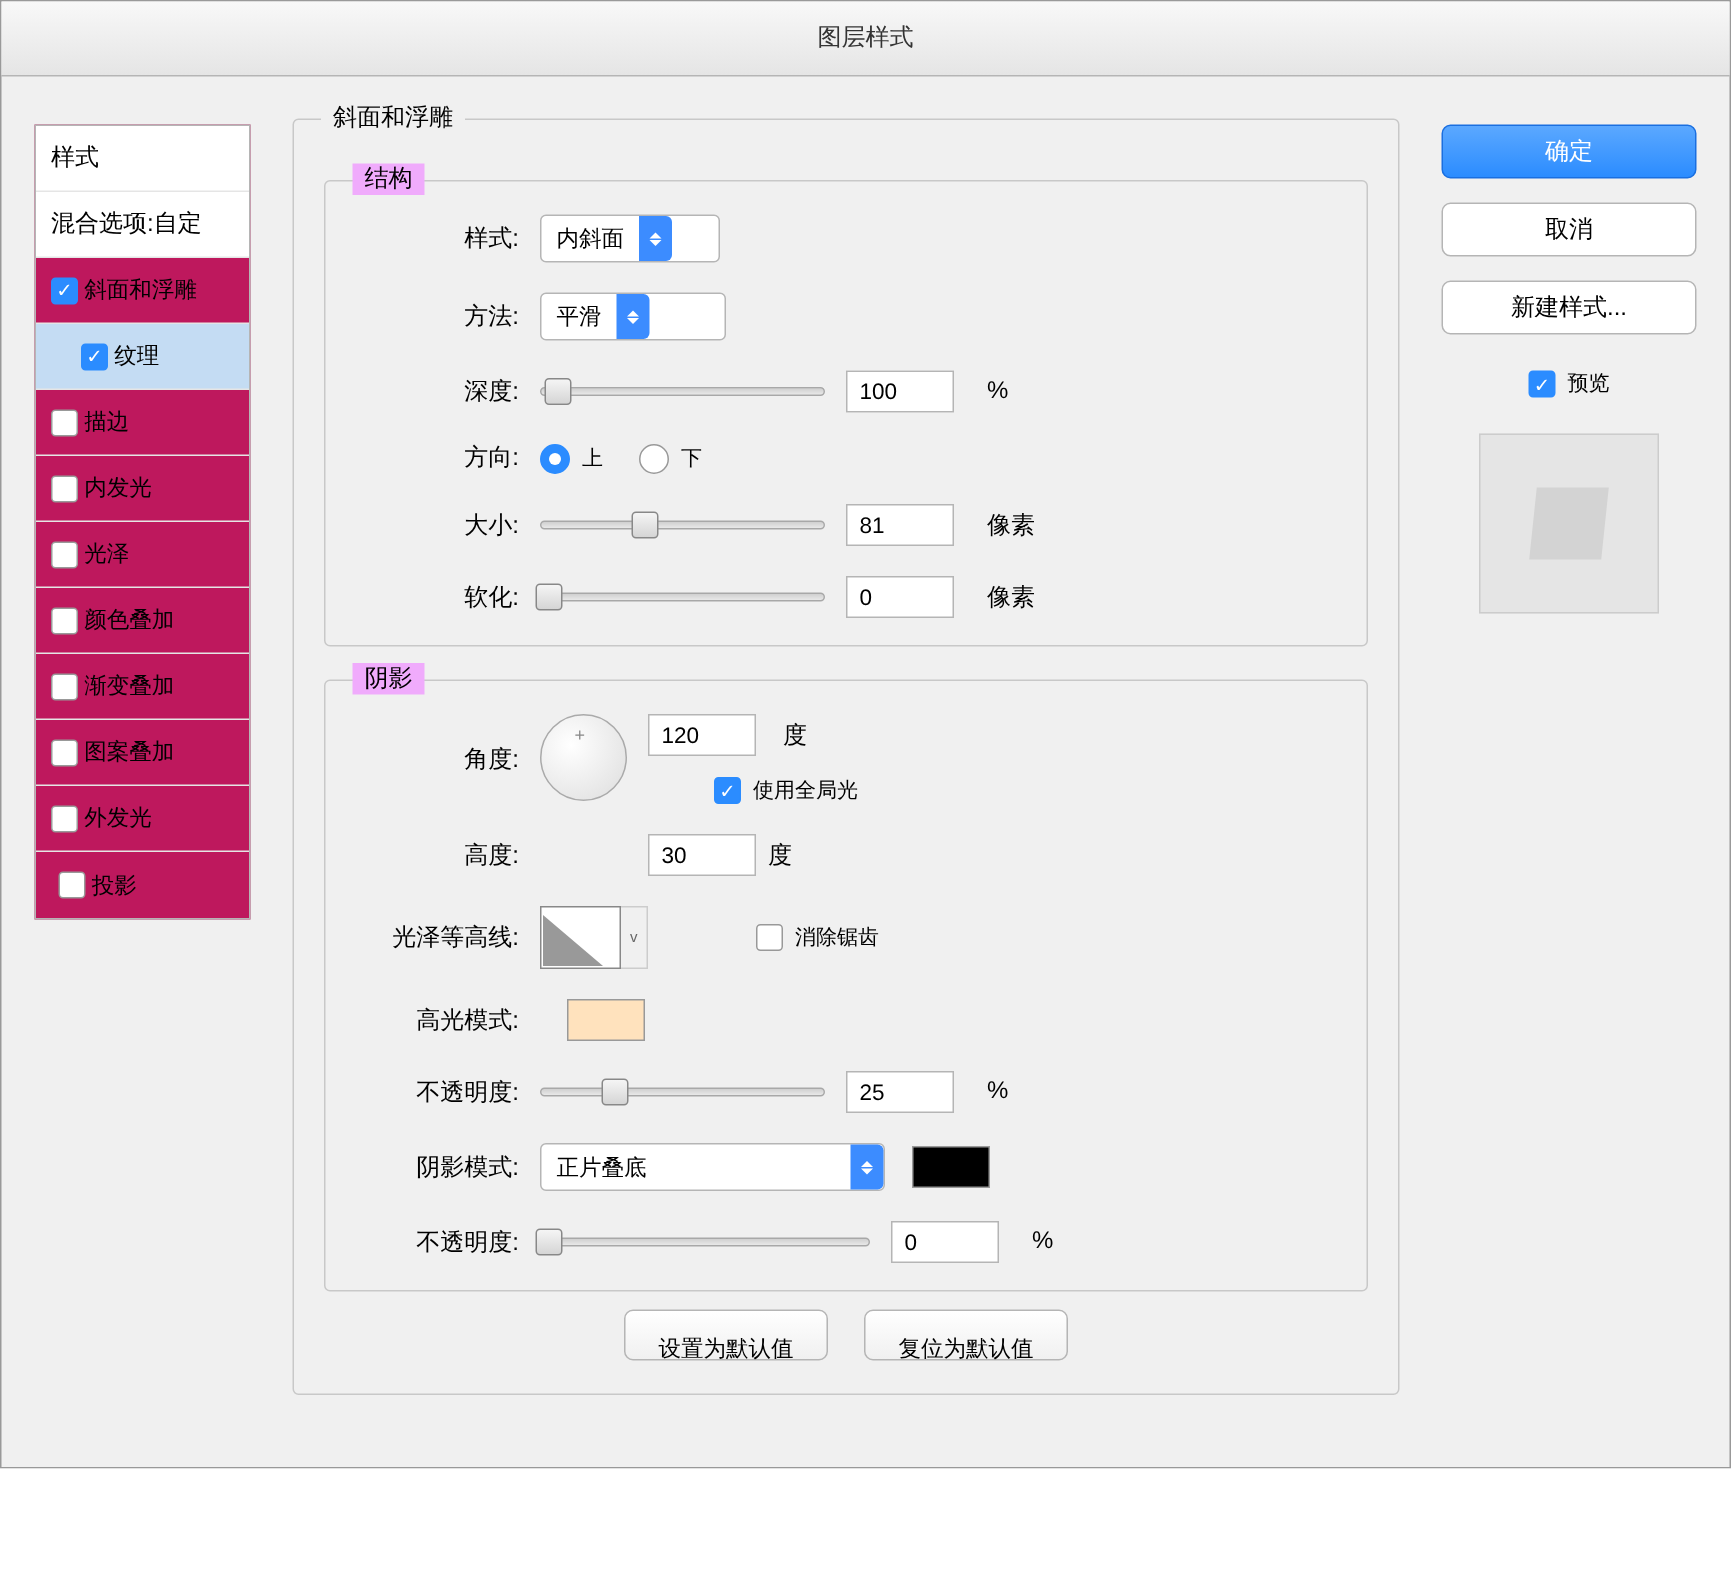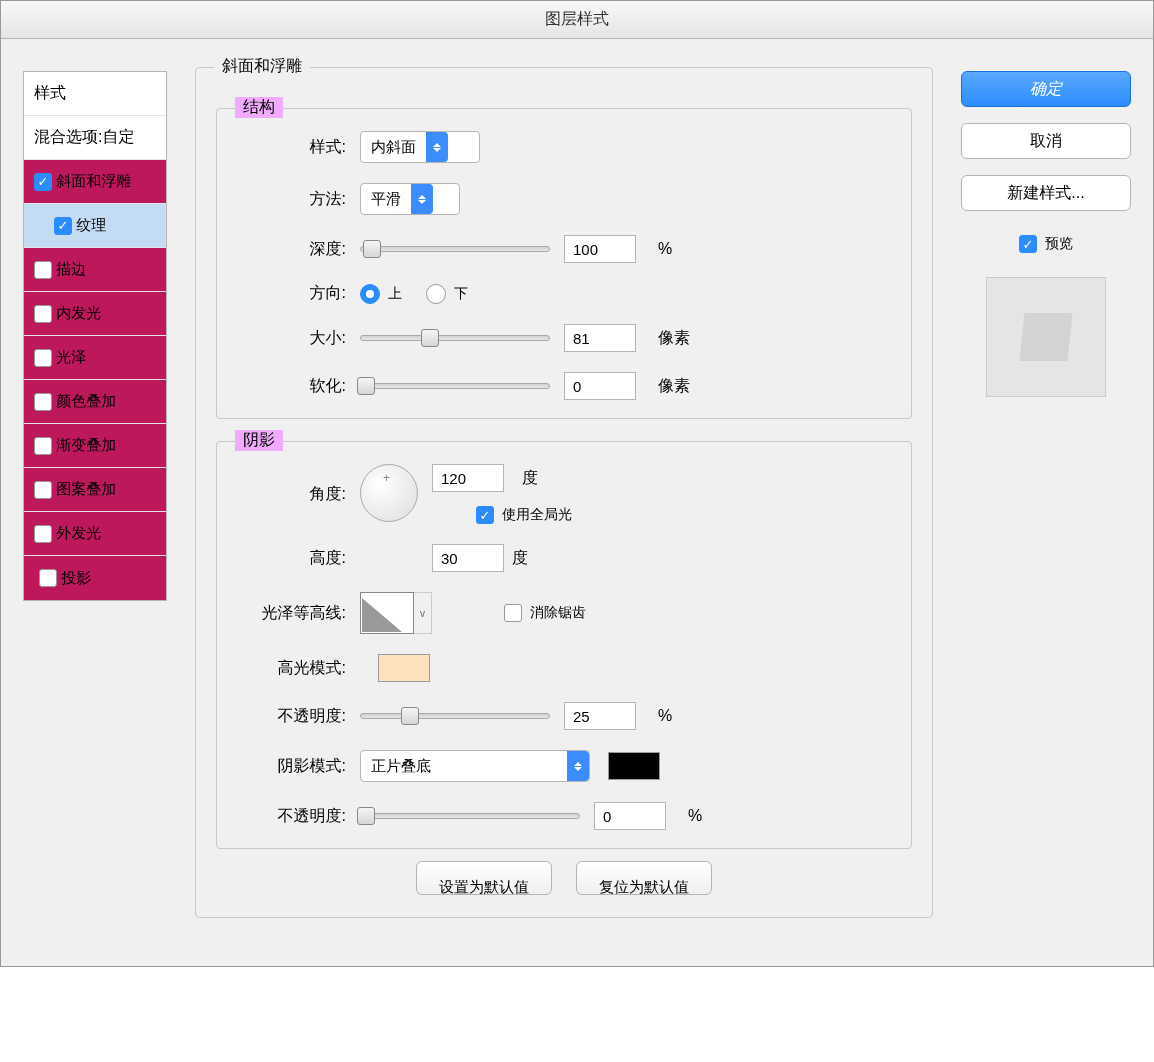--- a/index.html
+++ b/index.html
@@ -8,21 +8,21 @@
       font-size: 14px;
       background: #fff;
       color: #000;
     }
     .window {
       width: 1154px;
       border: 1px solid #999;
       background: #f0f0f0;
     }
     .titlebar {
-      height: 38px;
+      height: 50px;
       background: linear-gradient(#f8f8f8, #e5e5e5);
       border-bottom: 1px solid #b5b5b5;
       display: flex;
       align-items: center;
       justify-content: center;
       font-size: 16px;
       color: #333;
     }
     .content {
       display: flex;
@@ -250,21 +250,20 @@
       border-radius: 6px;
       border: 1px solid #b5b5b5;
       background: #fff;
       font-size: 16px;
       cursor: pointer;
     }
     .rbtn.primary {
       background: linear-gradient(#5ba8ff, #2b8cff);
       border: 1px solid #1a6fe0;
       color: #fff;
-      font-style: italic;
     }
     .preview-row { display: flex; align-items: center; justify-content: center; gap: 8px; margin-top: 8px;}
     .preview-box {
       width: 120px; height: 120px;
       border: 1px solid #ccc;
       background: #e5e5e5;
       margin: 8px auto 0;
       display:flex; align-items:center; justify-content:center;
     }
     .preview-inner {
@@ -342,21 +341,21 @@
           <div class="row">
             <div class="row-label">样式:</div>
             <div class="select" style="width:120px">
               <span>内斜面</span>
               <span class="select-arrow"></span>
             </div>
           </div>
 
           <div class="row">
             <div class="row-label">方法:</div>
-            <div class="select" style="width:100px">
+            <div class="select" style="width:124px">
               <span>平滑</span>
               <span class="select-arrow"></span>
             </div>
           </div>
 
           <div class="row">
             <div class="row-label">深度:</div>
             <div class="slider-wrap">
               <div class="slider">
                   <div class="slider-thumb" style="left:2px"></div>

